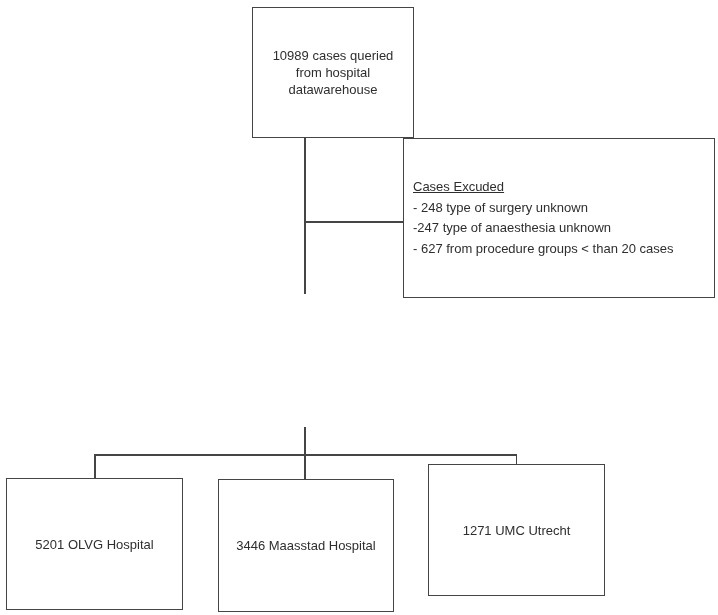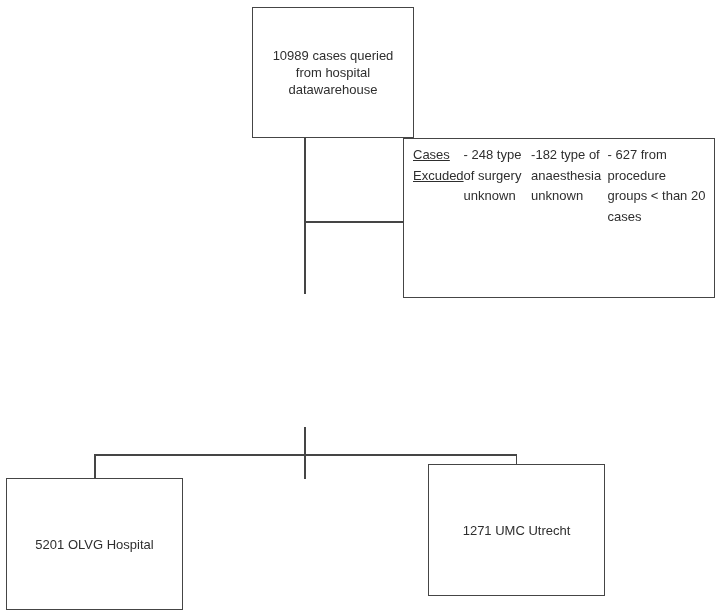--- a/index.html
+++ b/index.html
@@ -30,21 +30,21 @@
     padding: 4px 10px;
   }
   .box-top    { left: 216px; top: 7px;   width: 162px; height: 131px; margin-left: 36px; }
   .box-mid    { left: 216px; top: 293px; width: 176px; height: 134px; }
   .box-olvg   { left: 6px;   top: 478px; width: 177px; height: 132px; }
   .box-maas   { left: 218px; top: 479px; width: 176px; height: 133px; }
   .box-umc    { left: 428px; top: 464px; width: 177px; height: 132px; }
 
   .box-excluded {
     left: 403px; top: 138px; width: 312px; height: 160px;
-    flex-direction: row;
+    flex-direction: column;
     align-items: flex-start;
     justify-content: center;
     text-align: left;
     padding: 6px 6px 6px 9px;
     line-height: 20.5px;
   }
   .exc-title {
     text-decoration: underline;
   }
   .line {
@@ -67,32 +67,35 @@
     <span>10989 cases queried from hospital datawarehouse</span>
   </div>
 
   <div class="line line-v1"></div>
 
   <div class="line line-branch"></div>
 
   <div class="box box-excluded">
     <div class="exc-title">Cases Excuded</div>
     <div class="exc-item">- 248 type of surgery unknown</div>
-    <div class="exc-item">-182 type of anaesthesia unknown</div>
+    <div class="exc-item">-247 type of anaesthesia unknown</div>
     <div class="exc-item">- 627 from procedure groups &lt; than 20 cases</div>
   </div>
 
 
   <div class="line line-v2"></div>
   <div class="line line-h2"></div>
   <div class="line line-dl"></div>
   <div class="line line-dr"></div>
 
   <div class="box box-olvg">
     <span>5201 OLVG Hospital</span>
   </div>
 
+  <div class="box box-maas">
+    <span>3446 Maasstad Hospital</span>
+  </div>
 
   <div class="box box-umc">
     <span>1271 UMC Utrecht</span>
   </div>
 
 </div>
 
 </body></html>

